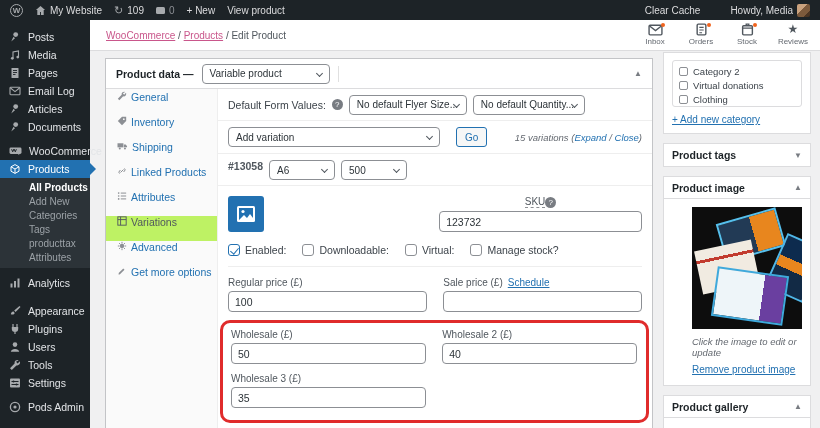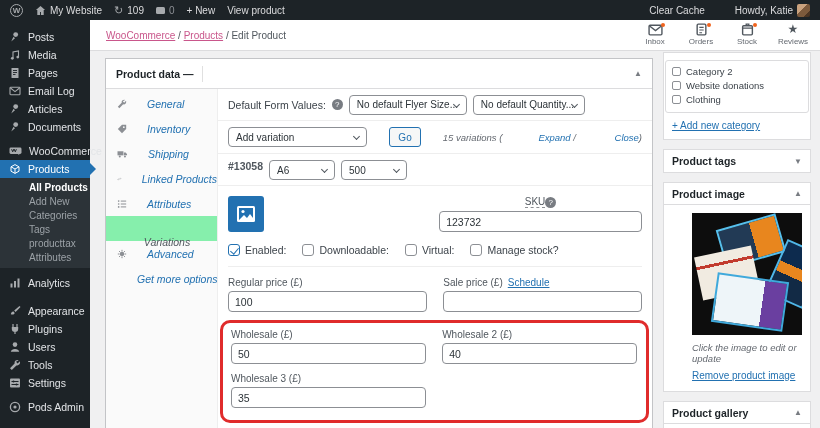--- a/index.html
+++ b/index.html
@@ -39,37 +39,37 @@
   .act .dot { position:absolute; top:0px; right:9px; width:4px; height:4px; border-radius:50%; background:#f0641e; }
 
   
   .panel { position:absolute; left:105px; top:58px; width:548px; height:380px; background:#fff; border:1px solid #c3c4c7; }
   .panel-head { height:30px; border-bottom:1px solid #dcdcde; display:flex; align-items:center; padding:0 10px; gap:8px; }
   .panel-title { font-size:10.5px; font-weight:bold; color:#1d2327; }
   .vdiv { width:1px; height:16px; background:#e0e0e0; }
   .collapse { margin-left:auto; color:#787c82; font-size:8px; cursor:pointer; }
   .panel-body { display:flex; height:348px; }
   .tabs { width:112px; background:#fafafa; border-right:1px solid #eee; padding-top:2px; }
-  .tab { height:25px; display:flex; align-items:center; gap:20px; padding-left:11px; font-size:10.5px; color:#2271b1; cursor:pointer; white-space:nowrap;font-style:italic; }
-  .tab.active { background:#86efac; color:#50575e;flex-direction:column; }
+  .tab { height:25px; display:flex; gap:4px; padding-left:11px; font-size:10.5px; color:#2271b1; cursor:pointer; white-space:nowrap; }
+  .tab.active { background:#bef264; color:#50575e; }
   .pcontent { flex:1; display:flex; flex-direction:column; overflow:hidden; }
 
   .row1 { display:flex; align-items:center; gap:6px; padding:6px 10px; border-bottom:1px solid #eee; height:32px; }
   .flabel { font-size:10.5px; color:#3c434a; white-space:nowrap; }
   .help { width:11px; height:11px; border-radius:50%; background:#787c82; color:#fff; font-size:8px; display:inline-flex;
     align-items:center; justify-content:center; flex:0 0 auto; cursor:pointer; }
   .sel { position:relative; height:20px; background:#fff; border:1px solid #8c8f94; border-radius:4px;
     font-size:10px; color:#2c3338; display:flex; align-items:center; padding:0 18px 0 7px; cursor:pointer; white-space:nowrap; overflow:hidden; }
   .chev { position:absolute; right:7px; top:6px; width:5px; height:5px; border-right:1.4px solid #50575e; border-bottom:1.4px solid #50575e; transform:rotate(45deg); }
 
-  .row2 { display:flex; align-items:center; gap:22px; padding:6px 10px; border-bottom:1px solid #eee; height:33px; }
+  .row2 { display:flex; align-items:center; gap:16px; padding:6px 10px; border-bottom:1px solid #eee; height:33px; }
   .go-btn { height:20px; padding:0 8px; background:#f6f7f7; border:1px solid #2271b1; border-radius:3px;
     color:#2271b1; font-size:10px; cursor:pointer; font-family:"Liberation Sans",sans-serif; }
   .vsummary { margin-left:auto; font-size:9.5px; font-style:italic; color:#646970; white-space:nowrap; }
-  .vsummary a { color:#2271b1; cursor:pointer; text-decoration:none;padding-left:36px; }
+  .vsummary a { color:#2271b1; cursor:pointer; text-decoration:none; }
 
   .row3 { display:flex; align-items:flex-start; gap:6px; padding:6px 10px; border-bottom:1px solid #eee; height:32px; }
   .vid { font-size:10.5px; font-weight:bold; color:#50575e; }
 
   .vbody { padding:10px 10px 0; }
   .sku-row { display:flex; justify-content:space-between; }
   .vimg { width:36px; height:36px; background:#2271b1; border-radius:3px; display:flex; align-items:center; justify-content:center; cursor:pointer; }
   .rcol { width:49%; }
   .lblrow { display:flex; justify-content:center; align-items:center; margin-bottom:3px; }
   .sku-label { font-size:10px; color:#50575e; border-bottom:1px dashed #8c8f94; cursor:help; }
@@ -87,21 +87,21 @@
   .price-label a { color:#2271b1; text-decoration:underline; cursor:pointer; }
   .redbox { border:3px solid #e02b2b; border-radius:10px; margin:8px -7px 0 -8px; padding:6px 9px 12px 8px; }
 
   
   .rside { position:absolute; left:663px; top:52px; width:148px; }
   .rpanel { background:#fff; border:1px solid #dcdcde; margin-bottom:9px; }
   .rpanel-head { height:22px; display:flex; align-items:center; justify-content:space-between;
     padding:0 8px; border-bottom:1px solid #dcdcde; }
   .rpanel-title { font-size:10.5px; font-weight:bold; color:#1d2327; }
   .toggle { color:#787c82; font-size:8px; cursor:pointer; }
-  .catbox { margin:7px 1px 0; border:1px solid #dcdcde; border-radius:3px; height:53px; overflow:hidden; padding:3px 6px; }
+  .catbox { margin:7px 8px 0; border:1px solid #dcdcde; border-radius:3px; height:47px; overflow:hidden; padding:3px 6px; }
   .catitem { display:flex; align-items:center; gap:5px; font-size:9.5px; color:#3c434a; height:14px; cursor:pointer; }
   .cb.small { width:9px; height:9px; border-radius:2px; }
   .addcat { display:inline-block; margin:7px 8px 8px; font-size:10px; color:#2271b1; text-decoration:underline; cursor:pointer; }
   .rbody { padding:8px;margin-left:20px; }
   .pimg { width:100%; height:122px; background:#0d0d0d; position:relative; overflow:hidden; cursor:pointer; }
   .card { position:absolute; }
   .caption { font-size:9.5px; font-style:italic; color:#646970; margin-top:7px; }
   .rlink { display:inline-block; margin-top:6px; font-size:10px; color:#2271b1; text-decoration:underline; cursor:pointer; }
 </style>
 </head>
@@ -129,21 +129,21 @@
       <span>+ New</span>
     </span>
     <span class="ab-item">
       <span>View product</span>
     </span>
     <span class="ab-right">
       <span class="ab-item">
           <span>Clear Cache</span>
         </span>
       <span class="ab-item">
-        <span>Howdy, Katie</span>
+        <span>Howdy, Media</span>
         <span class="avatar"></span>
       </span>
     </span>
   </div>
 
   <div class="sidebar">
     <div class="sep8"></div>
     <div class="mitem">
       <svg width="12" height="12" viewBox="0 0 12 12">
           <circle cx="6.7" cy="3.6" r="2.4" fill="#a7aaad"></circle>
@@ -305,20 +305,24 @@
       <div class="act">
         <span style="font-size:12px;line-height:13px;color:#50575e;">★</span>
         <span class="lbl">Reviews</span>
       </div>
     </div>
   </div>
 
   <div class="panel">
     <div class="panel-head">
       <span class="panel-title">Product data —</span>
+      <div class="sel" style="width:128px;">
+        <span>Variable product</span>
+          <i class="chev"></i>
+      </div>
       <div class="vdiv"></div>
       <span class="collapse">▲</span>
     </div>
     <div class="panel-body">
       <div class="tabs">
         <div class="tab">
           <svg width="10" height="10" viewBox="0 0 12 12">
               <path d="M10.8 2.2a3 3 0 00-4.2 3.4L2 10.2 3.8 12l4.6-4.6a3 3 0 003.4-4.2L9.6 5.4 8 3.8z" fill="#8c8f94" transform="translate(-1,-1)"></path>
             </svg>
           <span>General</span>
@@ -501,21 +505,21 @@
 
   <div class="rside">
     <div class="rpanel">
       <div class="catbox">
         <div class="catitem">
           <span class="cb small"></span>
           <span>Category 2</span>
         </div>
         <div class="catitem">
           <span class="cb small"></span>
-          <span>Website donations</span>
+          <span>Virtual donations</span>
         </div>
         <div class="catitem">
           <span class="cb small"></span>
           <span>Clothing</span>
         </div>
       </div>
       <a class="addcat">+ Add new category</a>
     </div>
 
     <div class="rpanel">

